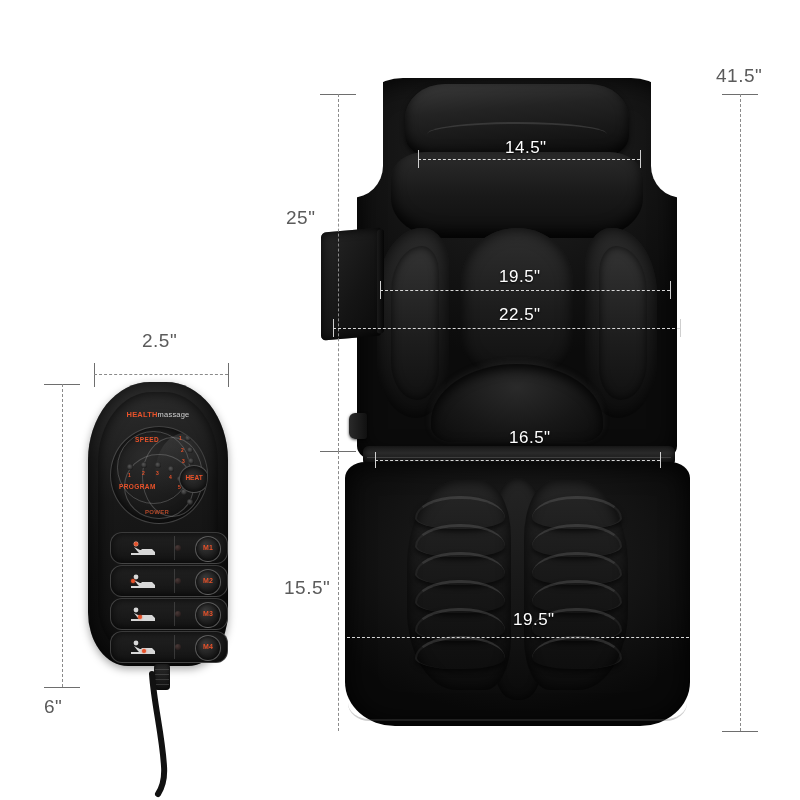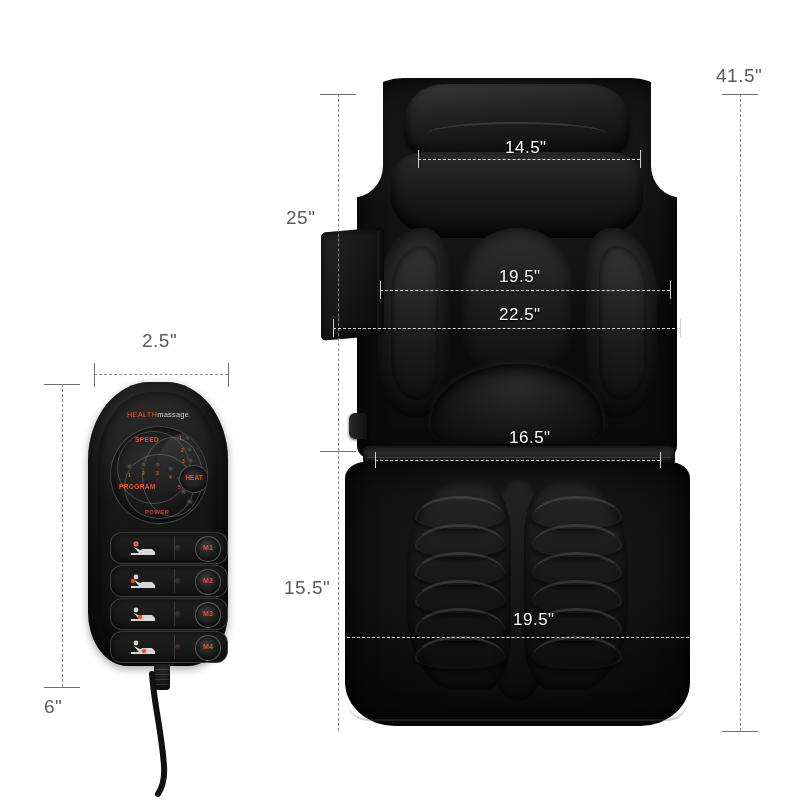--- a/index.html
+++ b/index.html
@@ -320,21 +320,21 @@
   .brand {
     position: absolute;
     top: 18px;
     left: 0;
     width: 100%;
     text-align: center;
     font-size: 7.5px;
     letter-spacing: 0.2px;
     white-space: nowrap;
   }
-  .brand .b1 { color: #e8522a; font-weight: normal; }
+  .brand .b1 { color: #e8522a; font-weight: bold; }
   .brand .b2 { color: #cfcfcf; margin-top: 24px; }
 
   
   .disc {
     position: absolute;
     left: 50%;
     top: 34px;
     width: 96px;
     height: 96px;
     margin-left: -48px;

